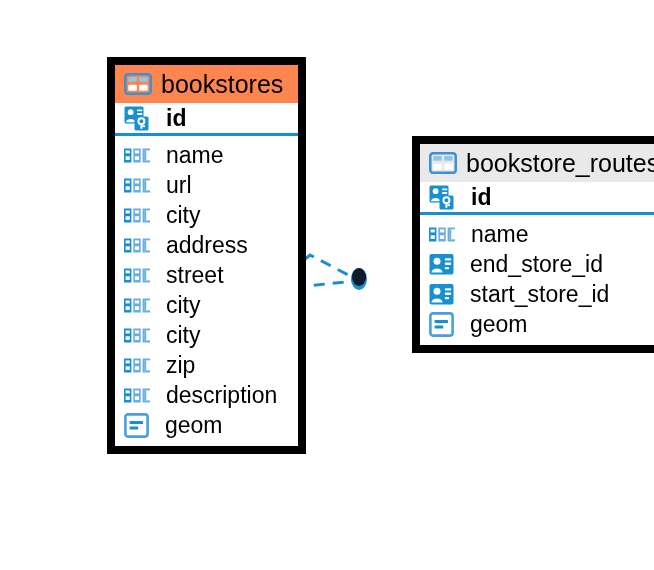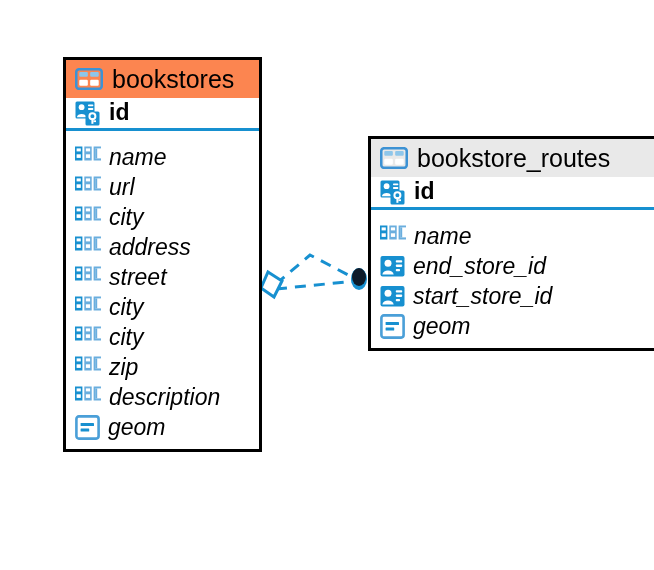--- a/index.html
+++ b/index.html
@@ -30,22 +30,23 @@
     top: 0;
     width: 654px;
     height: 570px;
     pointer-events: none;
   }
 
   
   .entity {
     position: absolute;
     box-sizing: border-box;
-    border: 3px solid #000000;
+    border: 8px solid #000000;
     background: #ffffff;
+    margin-left: 44px;
   }
 
   .entity-header {
     display: flex;
     align-items: center;
     gap: 9px;
     padding: 6px 10px 6px 9px;
     box-sizing: border-box;
   }
   .entity-header.orange { background: #fc8550; }
@@ -56,28 +57,27 @@
     color: #000000;
     line-height: 1.05;
     white-space: nowrap;
   }
 
   .pk-section {
     border-bottom: 3px solid #1790d0;
   }
 
   .field-list {
-    padding: 12px 0 6px 0;
-    font-style: italic;
+    padding: 4px 0 6px 0;
   }
 
   .field-row {
     display: flex;
-    align-items: flex-start;
-    gap: 8px;
+    align-items: center;
+    gap: 16px;
     padding: 2px 10px 2px 9px;
     box-sizing: border-box;
     min-height: 30px;
   }
 
   .field-label {
     font-size: 23px;
     color: #000000;
     line-height: 1.1;
     white-space: nowrap;

